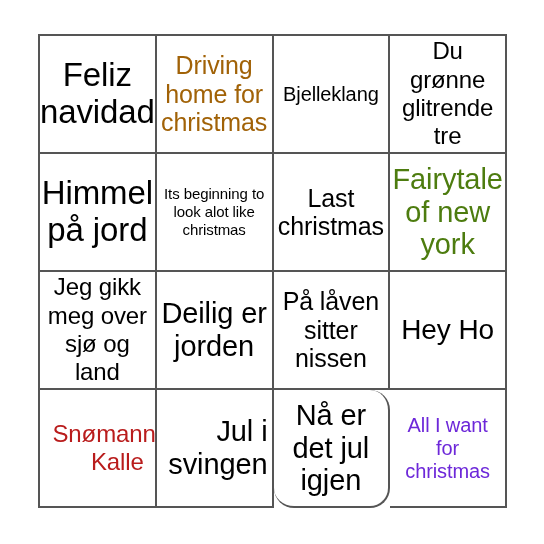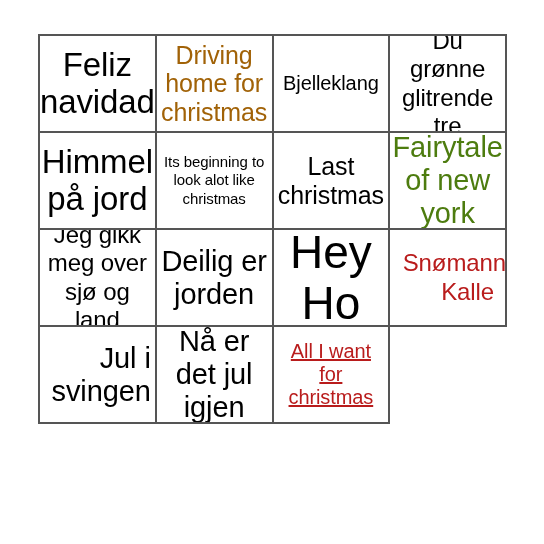--- a/index.html
+++ b/index.html
@@ -13,21 +13,21 @@
     font-family: "Liberation Sans", sans-serif;
     -webkit-font-smoothing: antialiased;
     overflow: hidden;
   }
 
   #bingo-card {
     position: absolute;
     left: 38px;
     top: 34px;
     width: 469px;
-    height: 390px;
+    height: 474px;
     box-sizing: border-box;
     display: grid;
     grid-template-columns: repeat(4, 1fr);
     grid-template-rows: repeat(4, 1fr);
     background: #ffffff;
     border-top: 2px solid #555555;
     border-left: 2px solid #555555;
   }
 
   .bingo-cell {
@@ -45,21 +45,21 @@
 
   .cell-text {
     display: block;
     color: #000000;
     line-height: 1.13;
     letter-spacing: -0.1px;
     word-break: normal;
   }
 
   
-  .fs-xxl .cell-text { font-size: 46px; line-height: 1.10; }
+  .fs-xxl .cell-text { font-size: 28px; line-height: 1.10; }
   .fs-xl  .cell-text { font-size: 33px; line-height: 1.12; }
   .fs-lg  .cell-text { font-size: 29px; line-height: 1.13; }
   .fs-md  .cell-text { font-size: 25px; line-height: 1.14; }
   .fs-sm  .cell-text { font-size: 20px; line-height: 1.15; }
   .fs-xs  .cell-text { font-size: 24px; line-height: 1.18; }
   .fs-xxs .cell-text { font-size: 15px; line-height: 1.22; }
 </style>
 </head>
 <body>
 
@@ -87,28 +87,31 @@
     </div>
     <div class="bingo-cell fs-lg" style="border-right-color: rgb(85, 85, 85); border-bottom-color: rgb(85, 85, 85);">
       <span class="cell-text" style="color: #4d7c0f;">Fairytale of new york</span>
     </div>
     <div class="bingo-cell fs-xs" style="border-right-color: rgb(85, 85, 85); border-bottom-color: rgb(85, 85, 85);">
       <span class="cell-text" style="color: rgb(0, 0, 0);">Jeg gikk meg over sjø og land</span>
     </div>
     <div class="bingo-cell fs-lg" style="border-right-color: rgb(85, 85, 85); border-bottom-color: rgb(85, 85, 85); align-items: center;">
       <span class="cell-text" style="color: rgb(0, 0, 0);">Deilig er jorden</span>
     </div>
+    <div class="bingo-cell fs-md" style="border-right-color: rgb(85, 85, 85); border-bottom-color: rgb(85, 85, 85);">
+      <span class="cell-text" style="color: rgb(0, 0, 0);">På låven sitter nissen</span>
+    </div>
     <div class="bingo-cell fs-xxl" style="border-right-color: rgb(85, 85, 85); border-bottom-color: rgb(85, 85, 85);">
       <span class="cell-text" style="color: rgb(0, 0, 0);">Hey Ho</span>
     </div>
     <div class="bingo-cell fs-xs" style="border-right-color: rgb(85, 85, 85); border-bottom-color: rgb(85, 85, 85);">
       <span class="cell-text" style="color: #b91c1c; margin-left: 40px;">Snømannen Kalle</span>
     </div>
     <div class="bingo-cell fs-lg" style="border-right-color: rgb(85, 85, 85); border-bottom-color: rgb(85, 85, 85); text-align: right;">
       <span class="cell-text" style="color: rgb(0, 0, 0);">Jul i svingen</span>
     </div>
-    <div class="bingo-cell fs-lg" style="border-right-color: rgb(85, 85, 85); border-bottom-color: rgb(85, 85, 85);">
+    <div class="bingo-cell fs-lg" style="border-right-color: rgb(85, 85, 85); border-bottom-color: rgb(85, 85, 85); border-radius: 20px;">
       <span class="cell-text" style="color: rgb(0, 0, 0);">Nå er det jul igjen</span>
     </div>
     <div class="bingo-cell fs-sm" style="border-right-color: rgb(85, 85, 85); border-bottom-color: rgb(85, 85, 85);">
-      <span class="cell-text" style="color: #b91c1c; text-decoration: underline;">All I want for christmas</span>
+      <span class="cell-text" style="color: #6d28d9;">All I want for christmas</span>
     </div>
   </div>
 
 </body></html>

